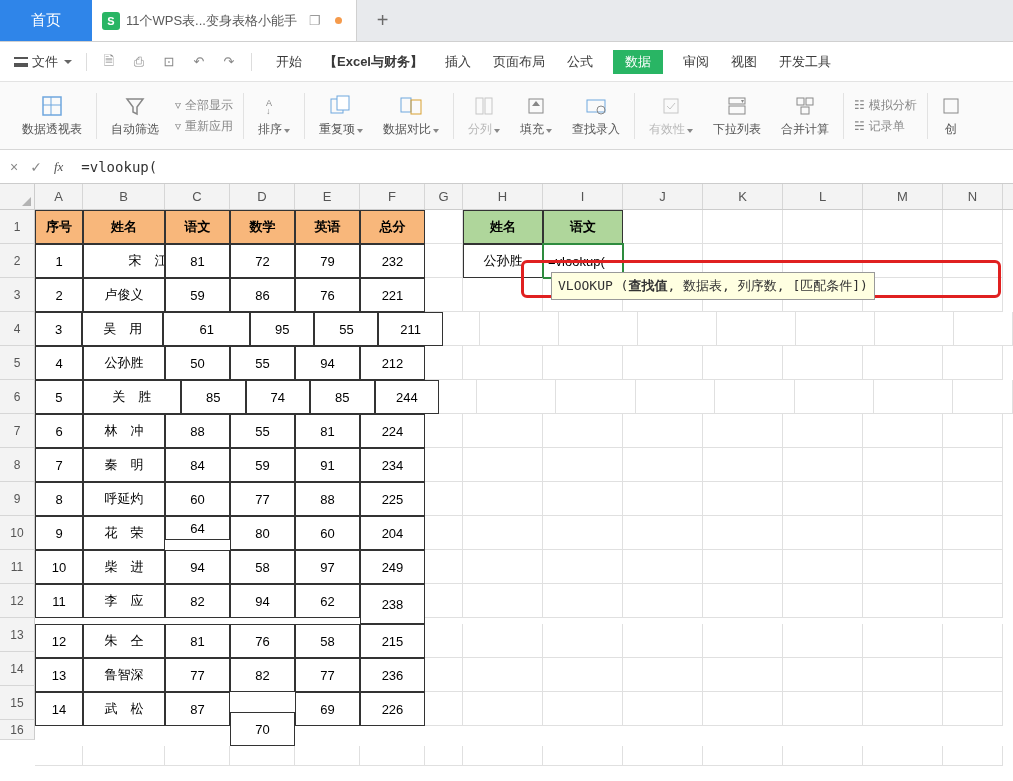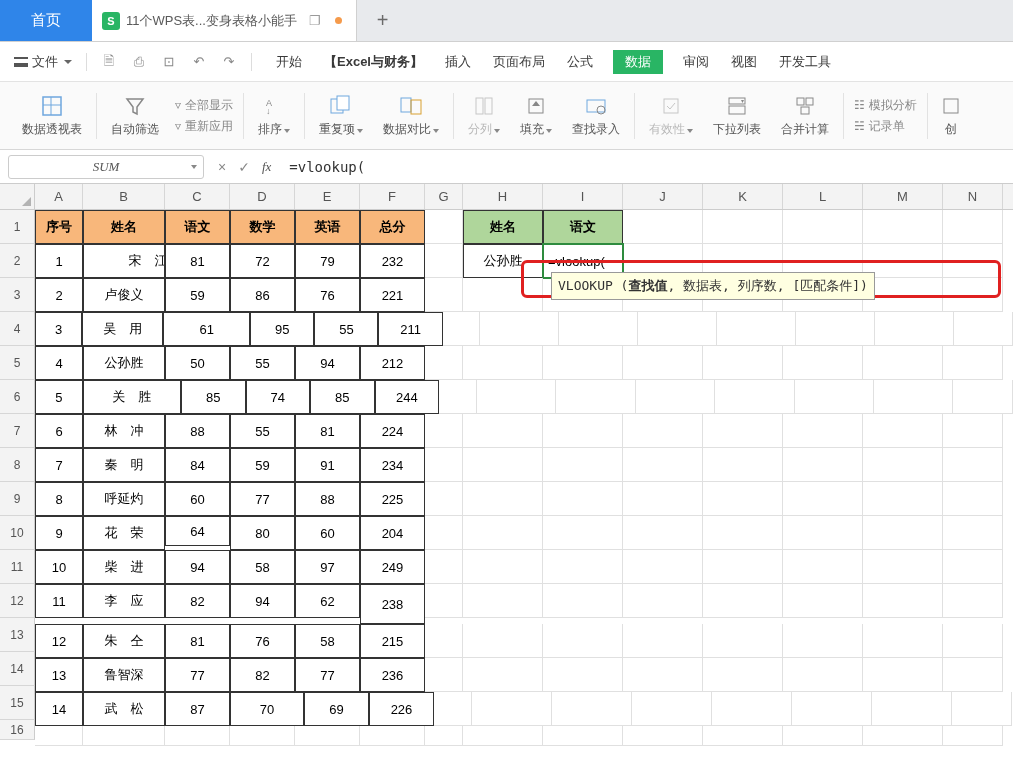--- a/index.html
+++ b/index.html
@@ -333,26 +333,20 @@
     <span class="ic">
         <svg width="18" height="18">
           <rect x="2" y="2" width="14" height="14" fill="none" stroke="#888"></rect>
         </svg>
       </span>
     <span class="lbl">创</span>
   </div>
 </div>
 
 <div class="formula-bar">
-  <div class="namebox">
-    <span>SUM</span>
-    <span class="ddbtn">
-        <span class="tri"></span>
-      </span>
-  </div>
   <div class="fbtns">
     <span class="xbtn">×</span>
     <span class="xbtn">✓</span>
     <span class="fxlbl">fx</span>
   </div>
   <div class="finput">=vlookup(</div>
 </div>
 
 <div class="sheet-area">
   <div style="display:flex;flex-direction:column;">
@@ -535,21 +529,21 @@
             <div class="gcell" style="width: 80px; height: 34px;"></div>
             <div class="gcell" style="width: 80px; height: 34px;"></div>
             <div class="gcell" style="width: 80px; height: 34px;"></div>
             <div class="gcell" style="width: 80px; height: 34px;"></div>
             <div class="gcell" style="width: 80px; height: 34px;"></div>
             <div class="gcell" style="width: 60px; height: 34px;"></div>
           </div>
           <div class="grow">
             <div class="gcell bordered" style="width: 48px; height: 34px;">9</div>
             <div class="gcell bordered" style="width: 82px; height: 34px;">花　荣</div>
-            <div class="gcell bordered" style="width: 65px; height: 30px;">64</div>
+            <div class="gcell bordered" style="width: 65px; height: 24px;">64</div>
             <div class="gcell bordered" style="width: 65px; height: 34px;">80</div>
             <div class="gcell bordered" style="width: 65px; height: 34px;">60</div>
             <div class="gcell bordered" style="width: 65px; height: 34px;">204</div>
             <div class="gcell" style="width: 38px; height: 34px;"></div>
             <div class="gcell" style="width: 80px; height: 34px;"></div>
             <div class="gcell" style="width: 80px; height: 34px;"></div>
             <div class="gcell" style="width: 80px; height: 34px;"></div>
             <div class="gcell" style="width: 80px; height: 34px;"></div>
             <div class="gcell" style="width: 80px; height: 34px;"></div>
             <div class="gcell" style="width: 80px; height: 34px;"></div>
@@ -616,21 +610,21 @@
             <div class="gcell" style="width: 80px; height: 34px;"></div>
             <div class="gcell" style="width: 80px; height: 34px;"></div>
             <div class="gcell" style="width: 80px; height: 34px;"></div>
             <div class="gcell" style="width: 80px; height: 34px;"></div>
             <div class="gcell" style="width: 60px; height: 34px;"></div>
           </div>
           <div class="grow">
             <div class="gcell bordered" style="width: 48px; height: 34px;">14</div>
             <div class="gcell bordered" style="width: 82px; height: 34px;">武　松</div>
             <div class="gcell bordered" style="width: 65px; height: 34px;">87</div>
-            <div class="gcell bordered" style="width: 74px; height: 34px;">70</div>
+            <div class="gcell bordered" style="width: 65px; height: 34px; margin-top: 20px;">70</div>
             <div class="gcell bordered" style="width: 65px; height: 34px;">69</div>
             <div class="gcell bordered" style="width: 65px; height: 34px;">226</div>
             <div class="gcell" style="width: 38px; height: 34px;"></div>
             <div class="gcell" style="width: 80px; height: 34px;"></div>
             <div class="gcell" style="width: 80px; height: 34px;"></div>
             <div class="gcell" style="width: 80px; height: 34px;"></div>
             <div class="gcell" style="width: 80px; height: 34px;"></div>
             <div class="gcell" style="width: 80px; height: 34px;"></div>
             <div class="gcell" style="width: 80px; height: 34px;"></div>
             <div class="gcell" style="width: 60px; height: 34px;"></div>

